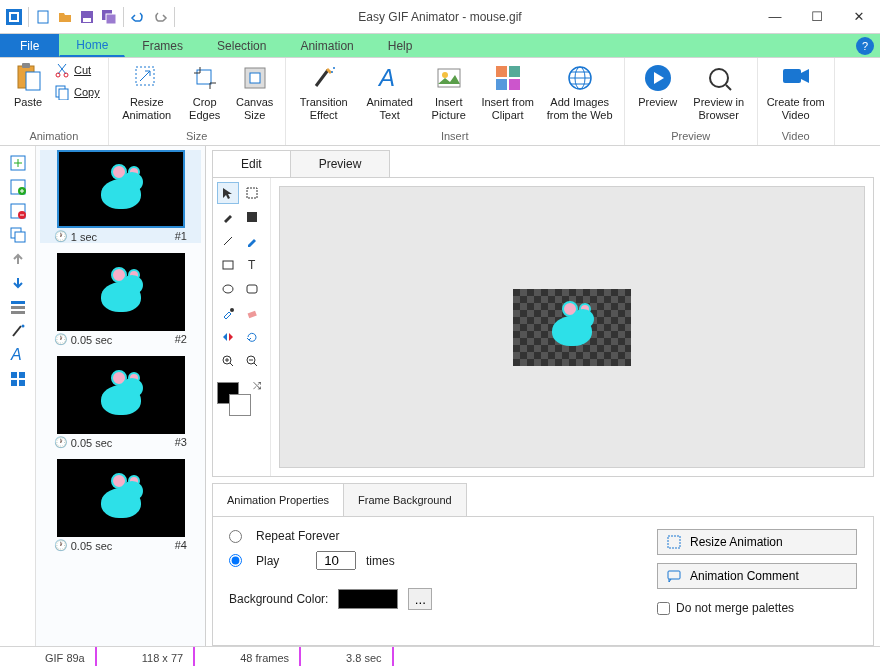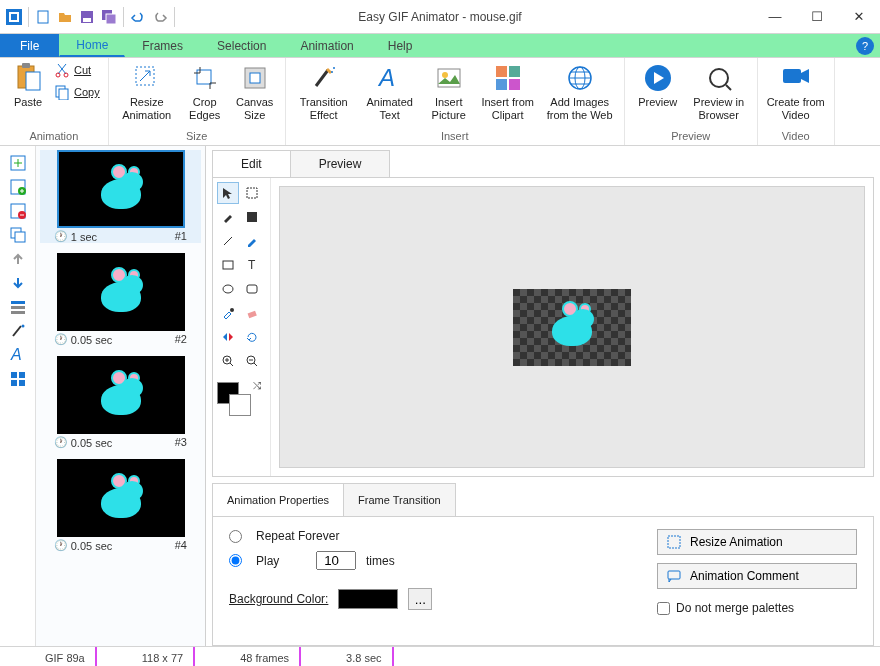--- a/index.html
+++ b/index.html
@@ -587,36 +587,36 @@
               <div class="mouse-head"></div>
               <div class="mouse-body"></div>
             </div>
         </div>
       </div>
     </div>
 
     <div class="props">
       <div class="props-tabs">
         <div class="ptab active">Animation Properties</div>
-        <div class="ptab">Frame Transition</div>
+        <div class="ptab">Frame Background</div>
       </div>
       <div class="props-body">
         <div class="props-left">
           <div class="radio-row">
               <input type="radio" name="loop" style="">
               <span>Repeat Forever</span>
             </div>
           <div class="radio-row">
             <input type="radio" name="loop" checked="" style="">
             <span style="width:50px">Play</span>
             <input class="num-input" type="number" value="10" style="">
             <span>times</span>
           </div>
           <div class="bg-row">
-            <span style="text-decoration:underline">Background Color:</span>
+            <span style="">Background Color:</span>
             <div class="bg-swatch"></div>
             <button class="dots-btn">...</button>
           </div>
         </div>
         <div class="props-right">
           <button class="side-btn">
               <svg width="16" height="16">
                 <rect x="2" y="2" width="12" height="12" fill="none" stroke="#1976d2" stroke-dasharray="2 1"></rect>
               </svg>
               <span>Resize Animation</span>

